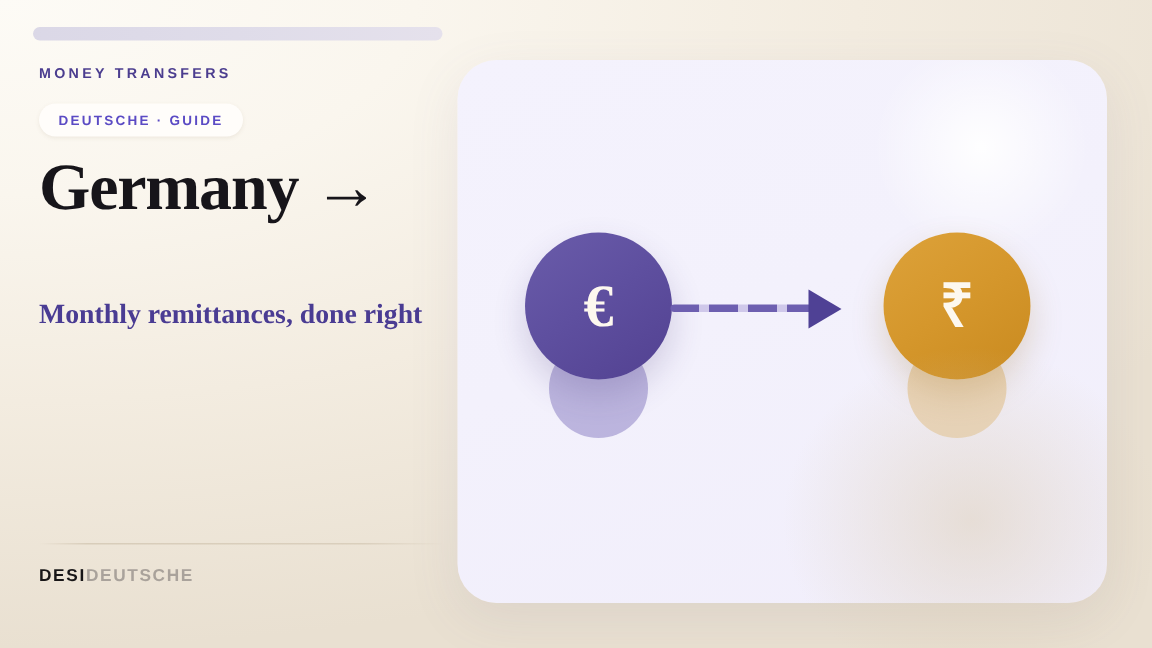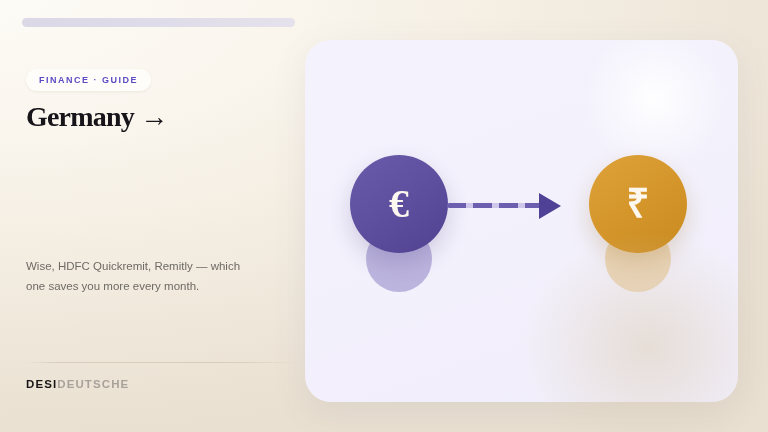--- a/index.html
+++ b/index.html
@@ -60,21 +60,21 @@
     letter-spacing:1.5px;
     color:#5b4bc4;
     white-space:nowrap;
   }
 
   .headline{
     position:absolute; left:26px; top:104px;
     width:270px;
     font-family:"Liberation Serif", serif;
     font-weight:bold;
-    font-size:28px;
+    font-size:44px;
     line-height:0.95;
     letter-spacing:-0.8px;
     color:#17151a;
   }
   .headline .arrow{ font-weight:normal; }
 
   .subhead{
     position:absolute; left:26px; top:200px;
     width:265px;
     font-family:"Liberation Serif", serif;
@@ -199,30 +199,31 @@
 </style>
 </head>
 <body>
 
 <div id="canvas">
 
   <div class="left">
 
     <div class="accent-bar"></div>
 
-
-    <div class="badge">FINANCE · GUIDE</div>
+    <div class="eyebrow">MONEY TRANSFERS</div>
+
+    <div class="badge">DEUTSCHE · GUIDE</div>
 
     <div class="headline">
       <span>Germany</span>
       <span class="arrow">→</span><br>
     </div>
 
-
-    <div class="body-text">Wise, HDFC Quickremit, Remitly — which one saves you more every month.</div>
+    <div class="subhead">Monthly remittances, done right</div>
+
 
     <div class="footer-divider"></div>
 
     <div class="footer">
       <div class="wordmark">
         <span class="w-a">DESI</span><span class="w-b">DEUTSCHE</span>
       </div>
     </div>
   </div>
 

